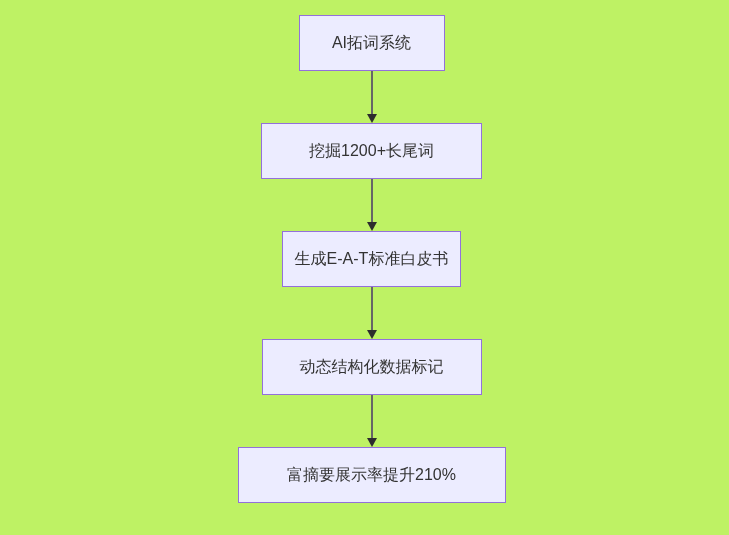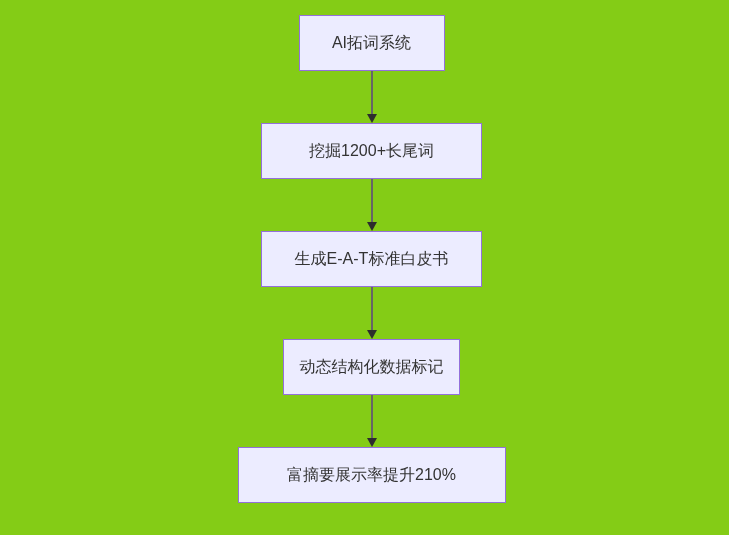--- a/index.html
+++ b/index.html
@@ -10,21 +10,21 @@
     width: 729px;
     height: 535px;
     background: #fafafa;
     font-family: "Liberation Sans", "DejaVu Sans", sans-serif;
     overflow: hidden;
   }
   .canvas {
     position: relative;
     width: 729px;
     height: 535px;
-    background: #84cc16;
+    background: #bef264;
   }
   .flow-column {
     display: flex;
     flex-direction: column;
     align-items: center;
     padding-top: 15px;
     transform: translateX(7px); 
   }
   .node {
     box-sizing: border-box;
@@ -71,28 +71,28 @@
       <div class="arrow-head"></div>
     </div>
 
     <div class="node" style="width:221px">挖掘1200+长尾词</div>
 
     <div class="arrow">
       <div class="arrow-line"></div>
       <div class="arrow-head"></div>
     </div>
 
-    <div class="node" style="width:221px">生成E-A-T标准白皮书</div>
+    <div class="node" style="width:179px">生成E-A-T标准白皮书</div>
 
     <div class="arrow">
       <div class="arrow-line"></div>
       <div class="arrow-head"></div>
     </div>
 
-    <div class="node" style="width:177px">动态结构化数据标记</div>
+    <div class="node" style="width:220px">动态结构化数据标记</div>
 
     <div class="arrow">
       <div class="arrow-line"></div>
       <div class="arrow-head"></div>
     </div>
 
     <div class="node" style="width:268px">富摘要展示率提升210%</div>
 
   </div>
 </div>

